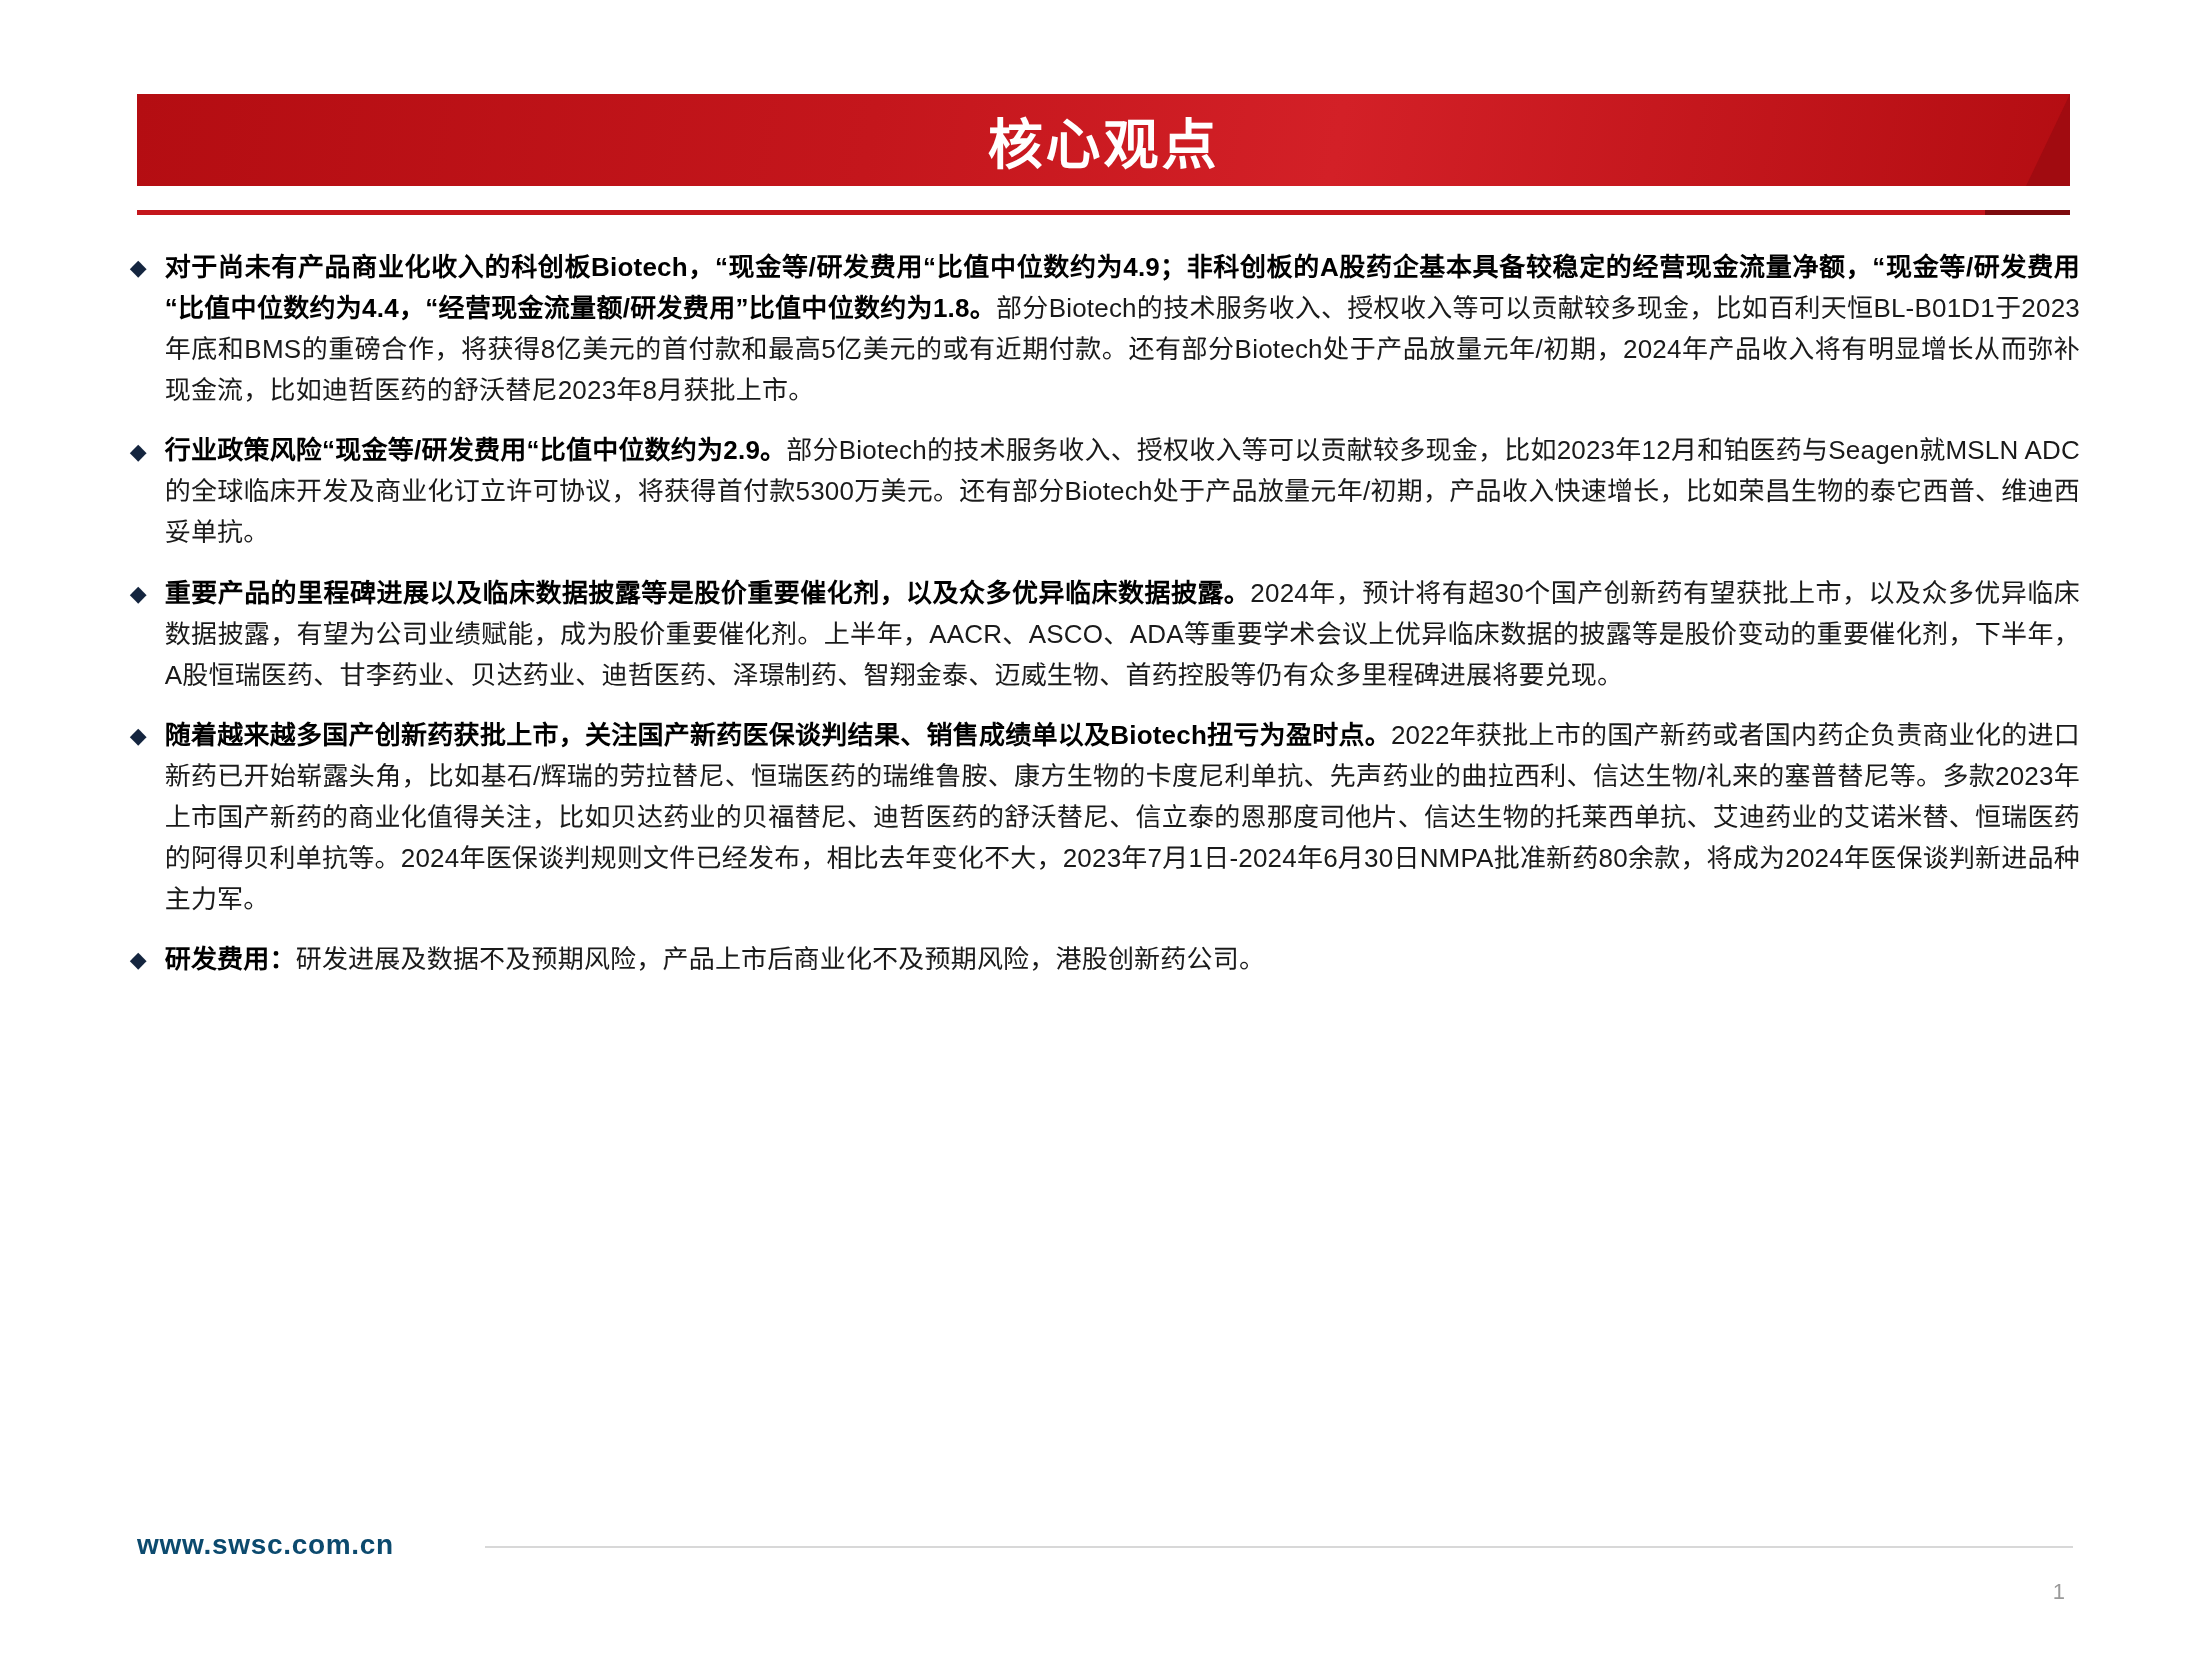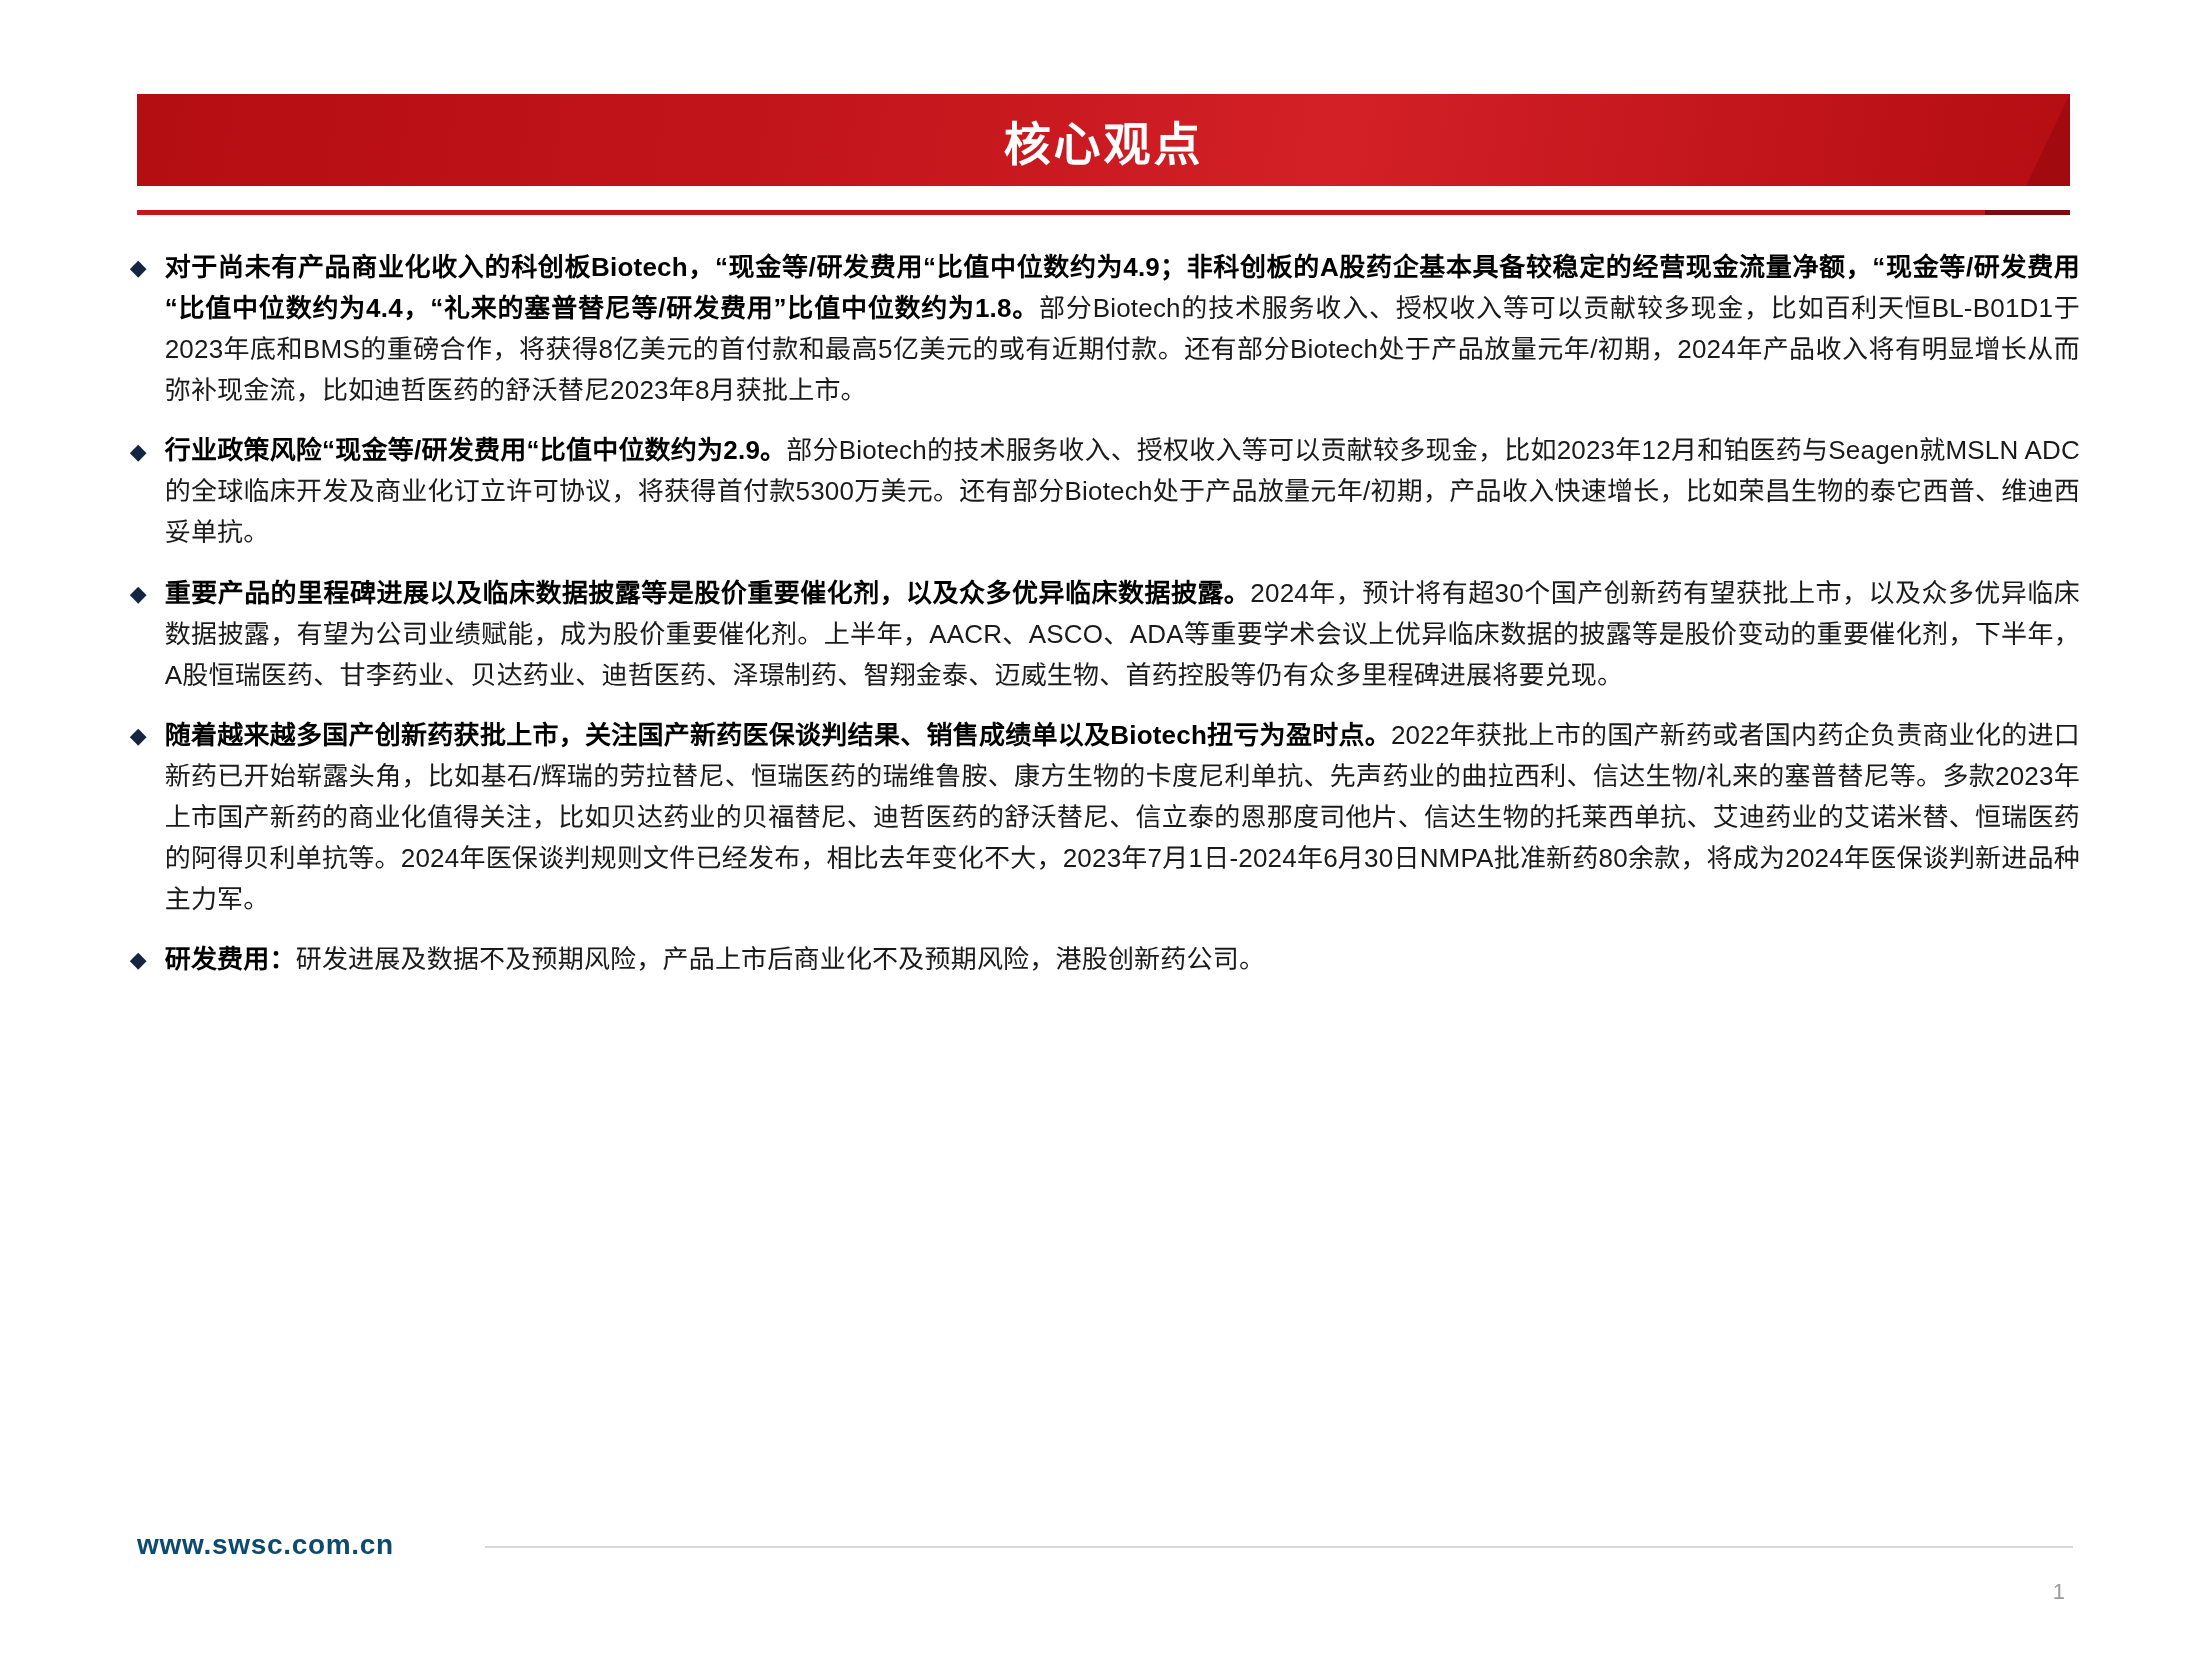--- a/index.html
+++ b/index.html
@@ -38,21 +38,21 @@
     background: #a10b10;
     clip-path: polygon(100% 0, 100% 100%, 0 100%);
   }
   .banner-title {
     position: absolute;
     inset: 0;
     display: flex;
     align-items: center;
     justify-content: center;
     color: #ffffff;
-    font-size: 47px;
+    font-size: 55px;
     font-weight: bold;
     letter-spacing: 2.9px;
   }
   .banner-rule {
     position: absolute;
     left: 137px;
     top: 210px;
     width: 1933px;
     height: 5.1px;
     background: #c4161c;
@@ -136,21 +136,21 @@
   <div class="banner-notch"></div>
   <div class="banner-title">核心观点</div>
 </div>
 <div class="banner-rule"></div>
 <div class="banner-rule-accent"></div>
 
 <div class="content">
 
   <div class="bullet-row">
     <div class="diamond">◆</div>
-    <div class="para"><b>对于尚未有产品商业化收入的科创板Biotech，“现金等/研发费用“比值中位数约为4.9；非科创板的A股药企基本具备较稳定的经营现金流量净额，“现金等/研发费用“比值中位数约为4.4，“礼来的塞普替尼等/研发费用”比值中位数约为1.8。</b><span>部分Biotech的技术服务收入、授权收入等可以贡献较多现金，比如百利天恒BL-B01D1于2023年底和BMS的重磅合作，将获得8亿美元的首付款和最高5亿美元的或有近期付款。还有部分Biotech处于产品放量元年/初期，2024年产品收入将有明显增长从而弥补现金流，比如迪哲医药的舒沃替尼2023年8月获批上市。</span></div>
+    <div class="para"><b>对于尚未有产品商业化收入的科创板Biotech，“现金等/研发费用“比值中位数约为4.9；非科创板的A股药企基本具备较稳定的经营现金流量净额，“现金等/研发费用“比值中位数约为4.4，“经营现金流量额/研发费用”比值中位数约为1.8。</b><span>部分Biotech的技术服务收入、授权收入等可以贡献较多现金，比如百利天恒BL-B01D1于2023年底和BMS的重磅合作，将获得8亿美元的首付款和最高5亿美元的或有近期付款。还有部分Biotech处于产品放量元年/初期，2024年产品收入将有明显增长从而弥补现金流，比如迪哲医药的舒沃替尼2023年8月获批上市。</span></div>
   </div>
 
   <div class="bullet-row">
     <div class="diamond">◆</div>
     <div class="para"><b>行业政策风险“现金等/研发费用“比值中位数约为2.9。</b><span>部分Biotech的技术服务收入、授权收入等可以贡献较多现金，比如2023年12月和铂医药与Seagen就MSLN ADC的全球临床开发及商业化订立许可协议，将获得首付款5300万美元。还有部分Biotech处于产品放量元年/初期，产品收入快速增长，比如荣昌生物的泰它西普、维迪西妥单抗。</span></div>
   </div>
 
   <div class="bullet-row">
     <div class="diamond">◆</div>
     <div class="para"><b>重要产品的里程碑进展以及临床数据披露等是股价重要催化剂，以及众多优异临床数据披露。</b><span>2024年，预计将有超30个国产创新药有望获批上市，以及众多优异临床数据披露，有望为公司业绩赋能，成为股价重要催化剂。上半年，AACR、ASCO、ADA等重要学术会议上优异临床数据的披露等是股价变动的重要催化剂，下半年，A股恒瑞医药、甘李药业、贝达药业、迪哲医药、泽璟制药、智翔金泰、迈威生物、首药控股等仍有众多里程碑进展将要兑现。</span></div>

